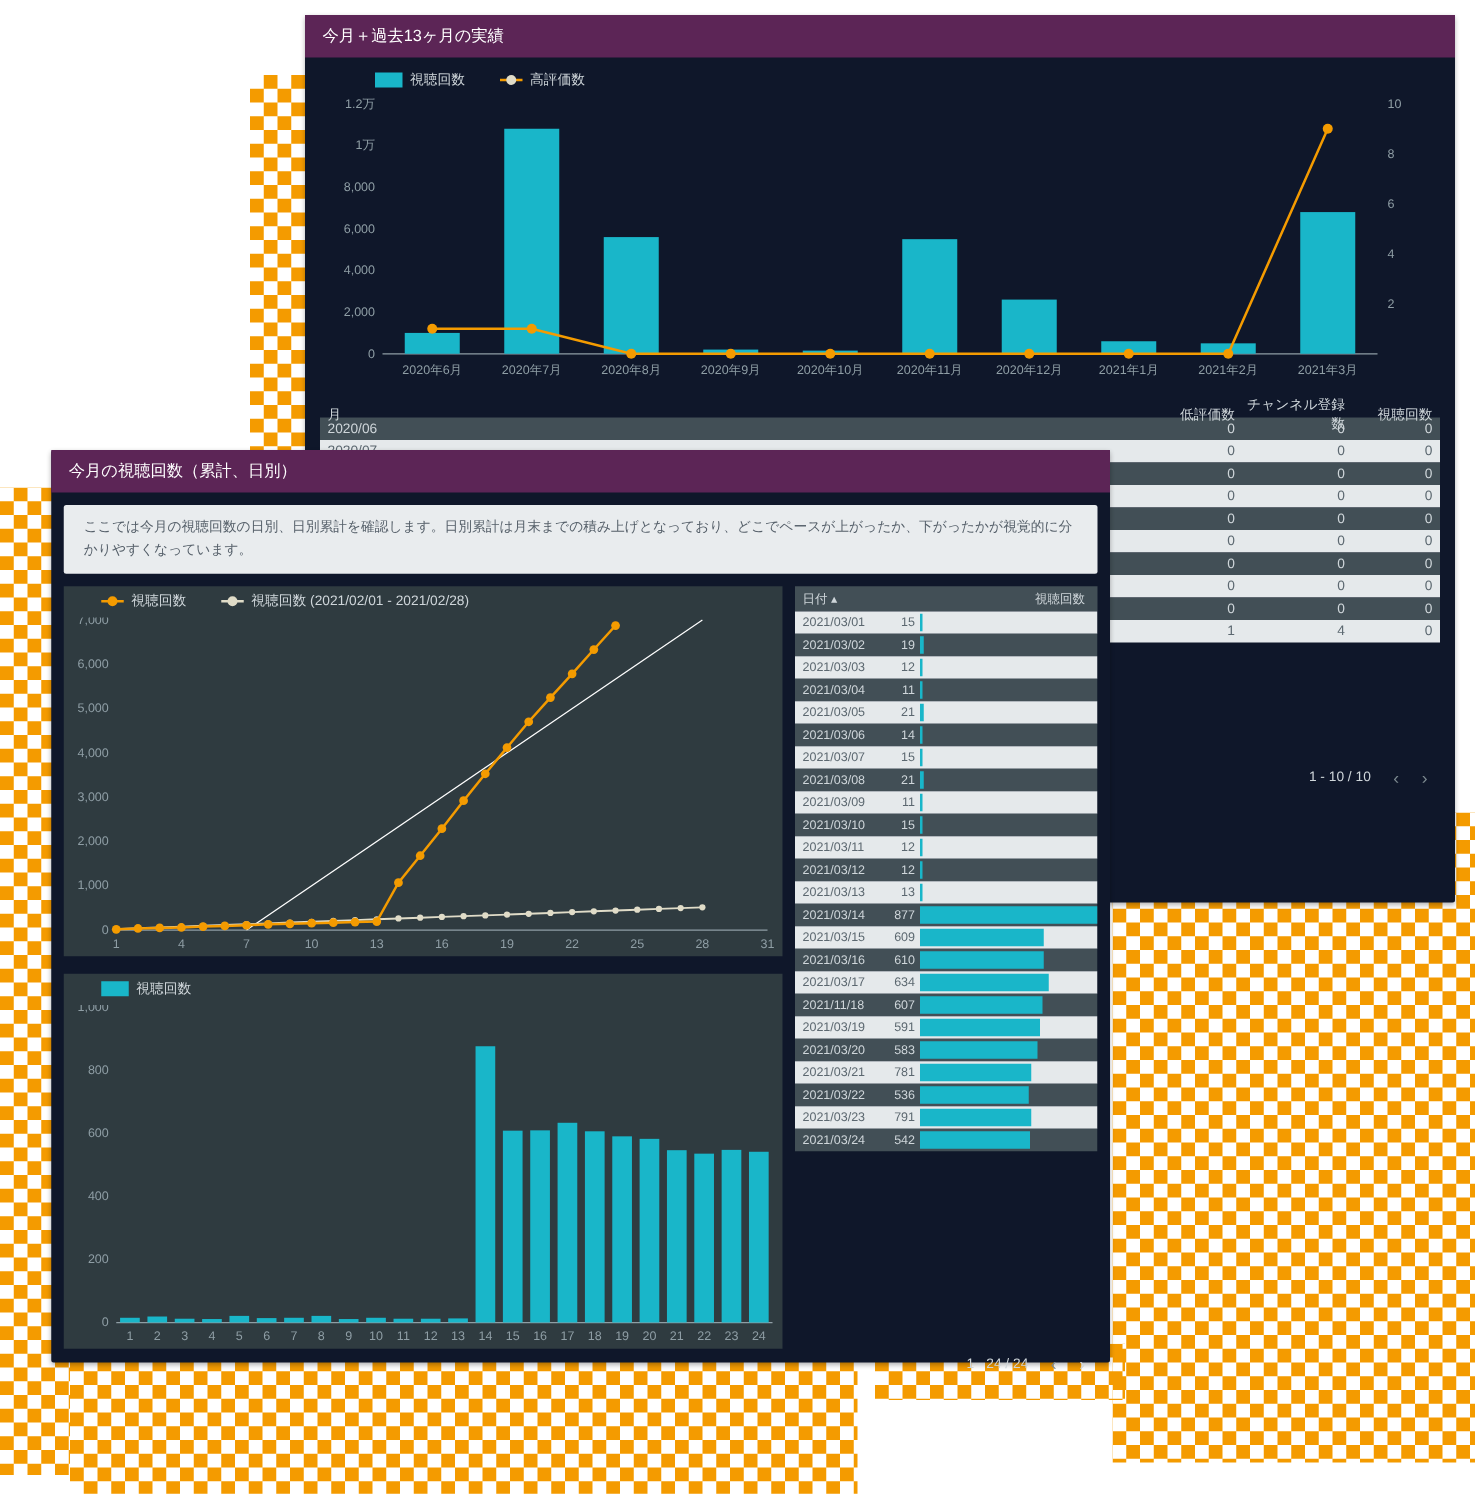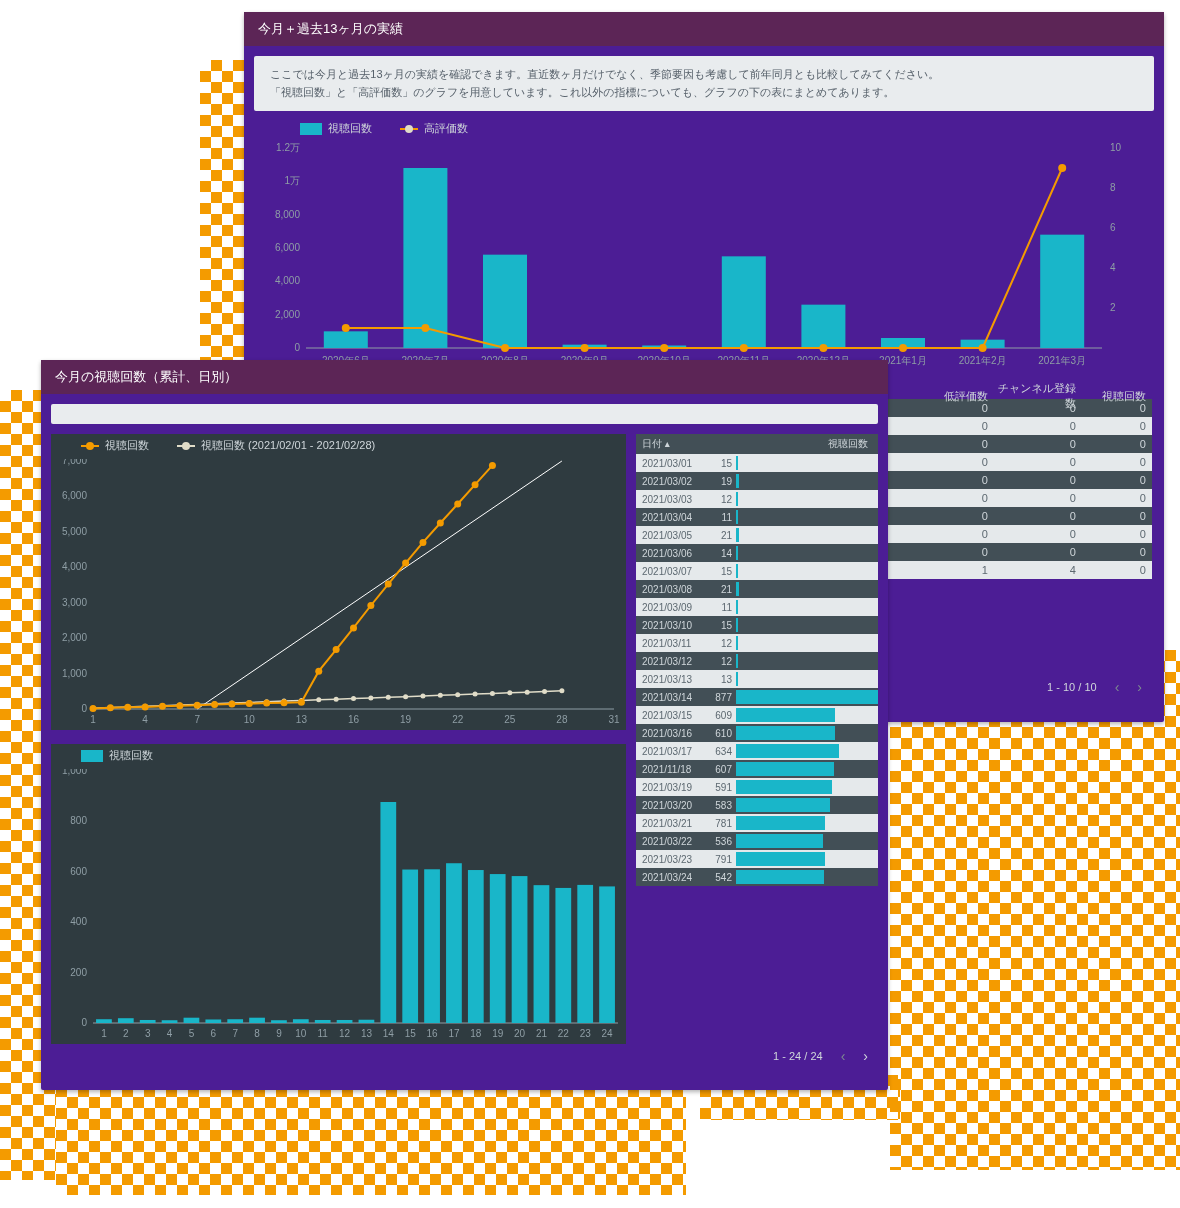--- a/index.html
+++ b/index.html
@@ -3,21 +3,21 @@
 <meta charset="utf-8">
 <style>
   * { box-sizing: border-box; margin: 0; padding: 0; }
   body { font-family: "Hiragino Sans", Meiryo, sans-serif; background: #fff; width: 1180px; height: 1208px; position: relative; overflow: hidden; font-size: 11px; color: #cfd6da; }
   .checker { position: absolute; background-image: repeating-conic-gradient(#f49b00 0% 25%, transparent 0% 50%); background-size: 22px 22px; }
   .ck1 { top: 60px; left: 200px; width: 70px; height: 300px; }
   .ck2 { top: 390px; left: 0; width: 56px; height: 790px; }
   .ck3 { top: 1075px; left: 56px; width: 630px; height: 120px; }
   .ck4 { top: 1075px; left: 700px; width: 200px; height: 45px; }
   .ck5 { top: 650px; left: 890px; width: 290px; height: 520px; }
-  .panel { position: absolute; background: #4c1d95; border-radius: 2px; box-shadow: 0 2px 4px rgba(0,0,0,.3); }
+  .panel { position: absolute; background: #0f172a; border-radius: 2px; box-shadow: 0 2px 4px rgba(0,0,0,.3); }
   .panel-header { background: #5c2556; color: #fff; font-size: 13px; padding: 8px 14px; }
   .panel-desc { background: #e9ecee; color: #56606a; font-size: 11px; line-height: 1.6; padding: 10px 16px; margin: 10px; border-radius: 2px; }
   
   #panelA { top: 12px; left: 244px; width: 920px; height: 710px; }
   #chartA { margin: 10px 12px; height: 250px; position: relative; }
   .legend { display: flex; gap: 28px; margin-left: 44px; margin-bottom: 6px; font-size: 11px; color: #cfd6da; }
   .lg { display: flex; align-items: center; gap: 6px; }
   .swatch-bar { width: 22px; height: 12px; background: #19b6c9; }
   .swatch-line { width: 18px; height: 2px; background: #f49b00; position: relative; }
   .swatch-line::after { content: ""; width: 8px; height: 8px; border-radius: 50%; background: #f49b00; position: absolute; left: 5px; top: -3px; }
@@ -59,24 +59,20 @@
 <body>
 
 <div class="checker ck1"></div>
 <div class="checker ck2"></div>
 <div class="checker ck3"></div>
 <div class="checker ck4"></div>
 <div class="checker ck5"></div>
 
 <div id="panelA" class="panel">
   <div class="panel-header">今月＋過去13ヶ月の実績</div>
-  <div class="panel-desc">
-    <div>ここでは今月と過去13ヶ月の実績を確認できます。直近数ヶ月だけでなく、季節要因も考慮して前年同月とも比較してみてください。</div>
-    <div>「視聴回数」と「高評価数」のグラフを用意しています。これ以外の指標についても、グラフの下の表にまとめてあります。</div>
-  </div>
   <div id="chartA">
     <div class="legend">
       <div class="lg">
           <span class="swatch-bar"></span>
           <span>視聴回数</span>
         </div>
       <div class="lg">
           <span class="swatch-line"></span>
           <span>高評価数</span>
         </div>
@@ -256,20 +252,21 @@
       <span>1 - 10 / 10</span>
       <span class="arrow">‹</span>
       <span class="arrow">›</span>
     </div>
   </div>
 </div>
 
 <div id="panelB" class="panel">
   <div class="panel-header">今月の視聴回数（累計、日別）</div>
   <div class="panel-desc">
+    <div>ここでは今月の視聴回数の日別、日別累計を確認します。日別累計は月末までの積み上げとなっており、どこでペースが上がったか、下がったかが視覚的に分かりやすくなっています。</div>
   </div>
   <div class="content-row">
     <div id="colCharts">
       <div id="chartB1">
         <div class="legend" style="margin-left:30px;padding-top:4px;">
           <div class="lg">
               <span class="swatch-line"></span>
               <span>視聴回数</span>
             </div>
           <div class="lg">

